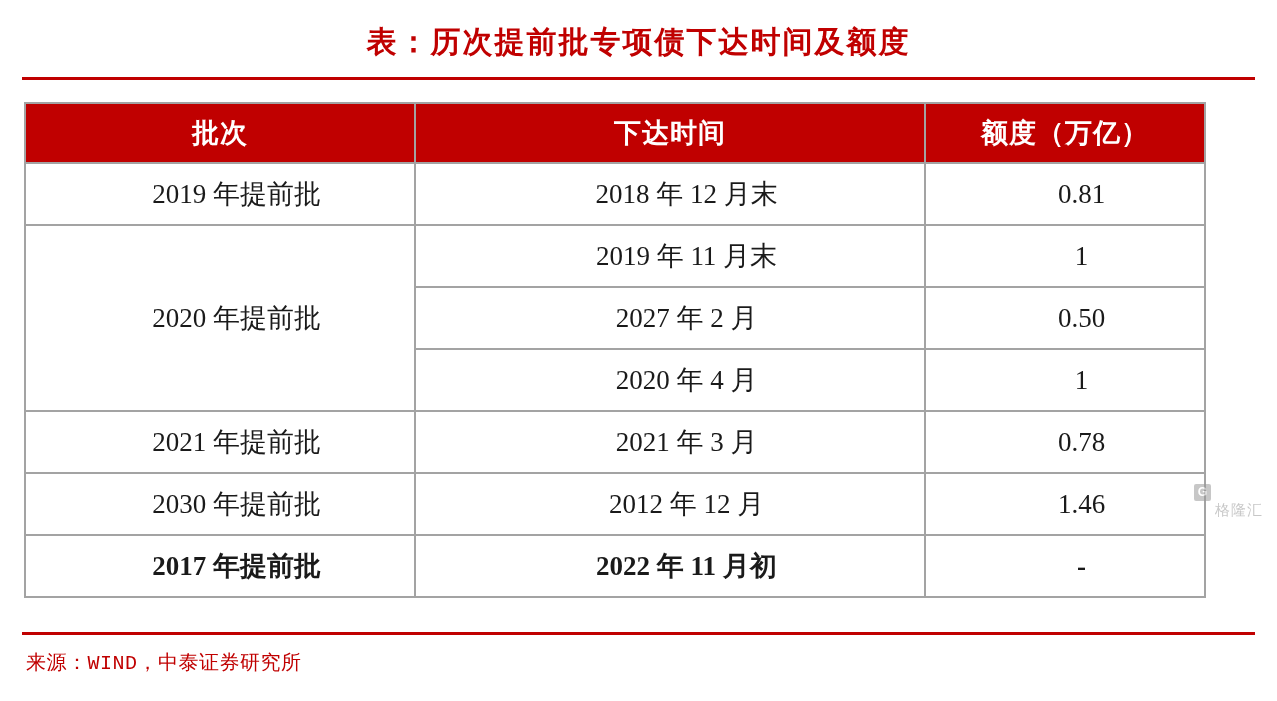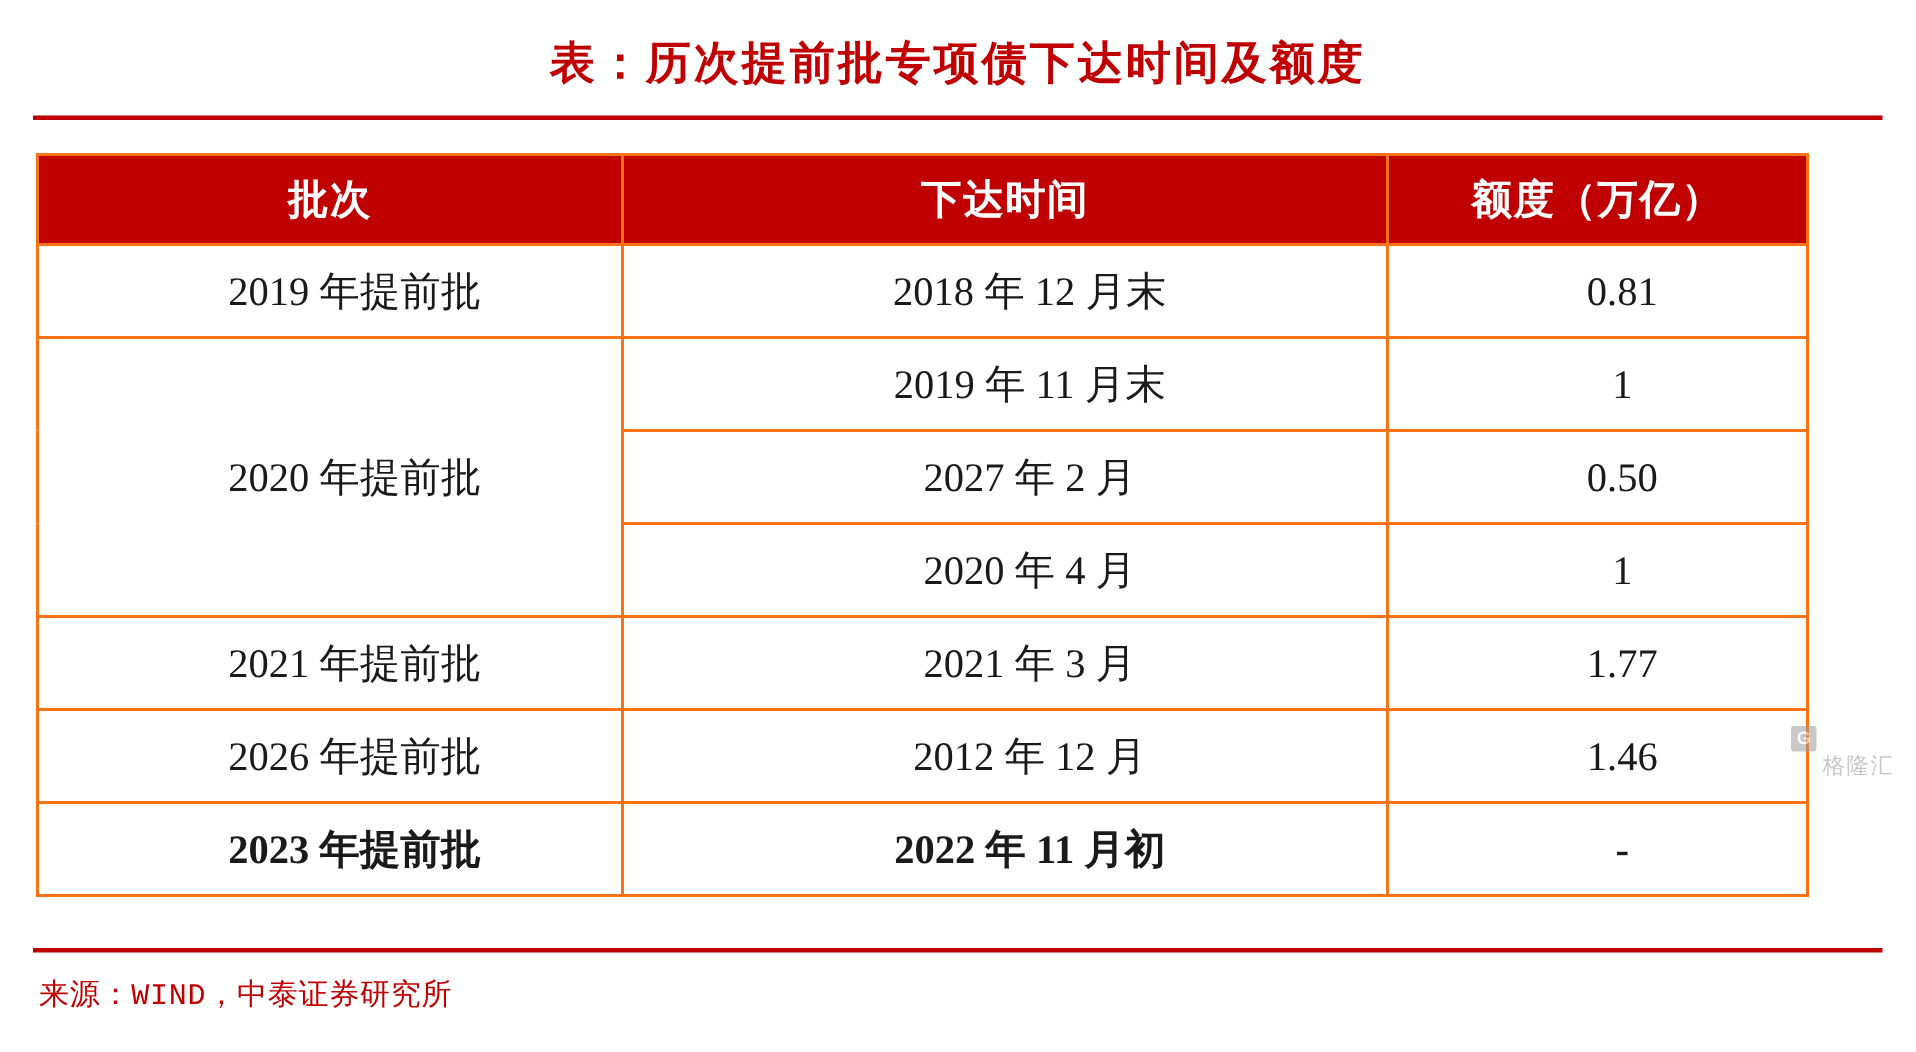--- a/index.html
+++ b/index.html
@@ -45,21 +45,21 @@
   }
 
   table.data {
     border-collapse: collapse;
     width: 1180px;
     table-layout: fixed;
   }
 
   table.data th,
   table.data td {
-    border: 2px solid #f97316;
+    border: 2px solid #a3a3a3;
     text-align: center;
     vertical-align: middle;
     font-family: "Liberation Serif", serif;
   }
 
   table.data thead th {
     background: #C00000;
     color: #ffffff;
     font-weight: bold;
     font-size: 27px;
@@ -165,29 +165,29 @@
           <td>2027 年 2 月</td>
           <td>0.50</td>
         </tr>
         <tr>
           <td>2020 年 4 月</td>
           <td>1</td>
         </tr>
         <tr>
           <td rowspan="1">2021 年提前批</td>
           <td>2021 年 3 月</td>
-          <td>1.77</td>
-        </tr>
-        <tr>
-          <td rowspan="1">2026 年提前批</td>
+          <td>0.78</td>
+        </tr>
+        <tr>
+          <td rowspan="1">2030 年提前批</td>
           <td>2012 年 12 月</td>
           <td>1.46</td>
         </tr>
         <tr>
-          <td rowspan="1" class="highlight">2023 年提前批</td>
+          <td rowspan="1" class="highlight">2017 年提前批</td>
           <td class="highlight">2022 年 11 月初</td>
           <td class="highlight">-</td>
         </tr>
       </tbody>
     </table>
   </div>
 
   <div class="source-rule"></div>
   <div class="source">来源：WIND，中泰证券研究所</div>
 

